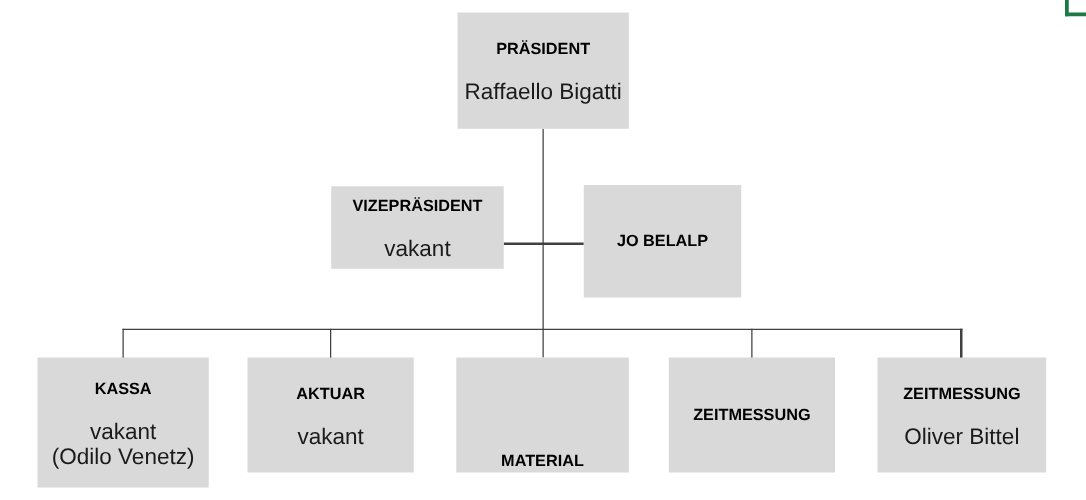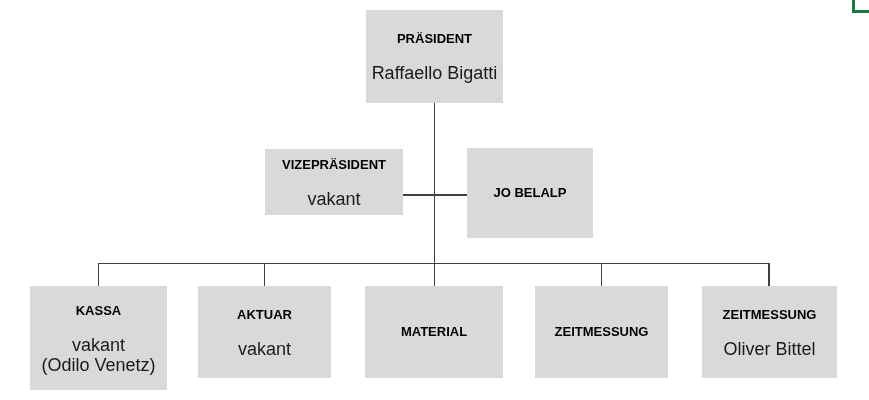--- a/index.html
+++ b/index.html
@@ -93,21 +93,21 @@
       <div class="name">vakant</div>
       <div class="name">(Odilo Venetz)</div>
     </div>
   </div>
   <div class="node" style="left:198px; top:286px; width:133px; height:92px;">
     <div class="title">AKTUAR</div>
     <div class="names">
         <div class="name">vakant</div>
       </div>
   </div>
-  <div class="node" style="left:365px; top:286px; width:138px; height:92px;">
+  <div class="node" style="left:365px; top:286px; width:138px; height:92px;justify-content:flex-end;">
     <div class="title">MATERIAL</div>
   </div>
   <div class="node" style="left:535px; top:286px; width:133px; height:92px;">
     <div class="title">ZEITMESSUNG</div>
   </div>
   <div class="node" style="left:702px; top:286px; width:135px; height:92px;">
     <div class="title">ZEITMESSUNG</div>
     <div class="names">
         <div class="name">Oliver Bittel</div>
       </div>

